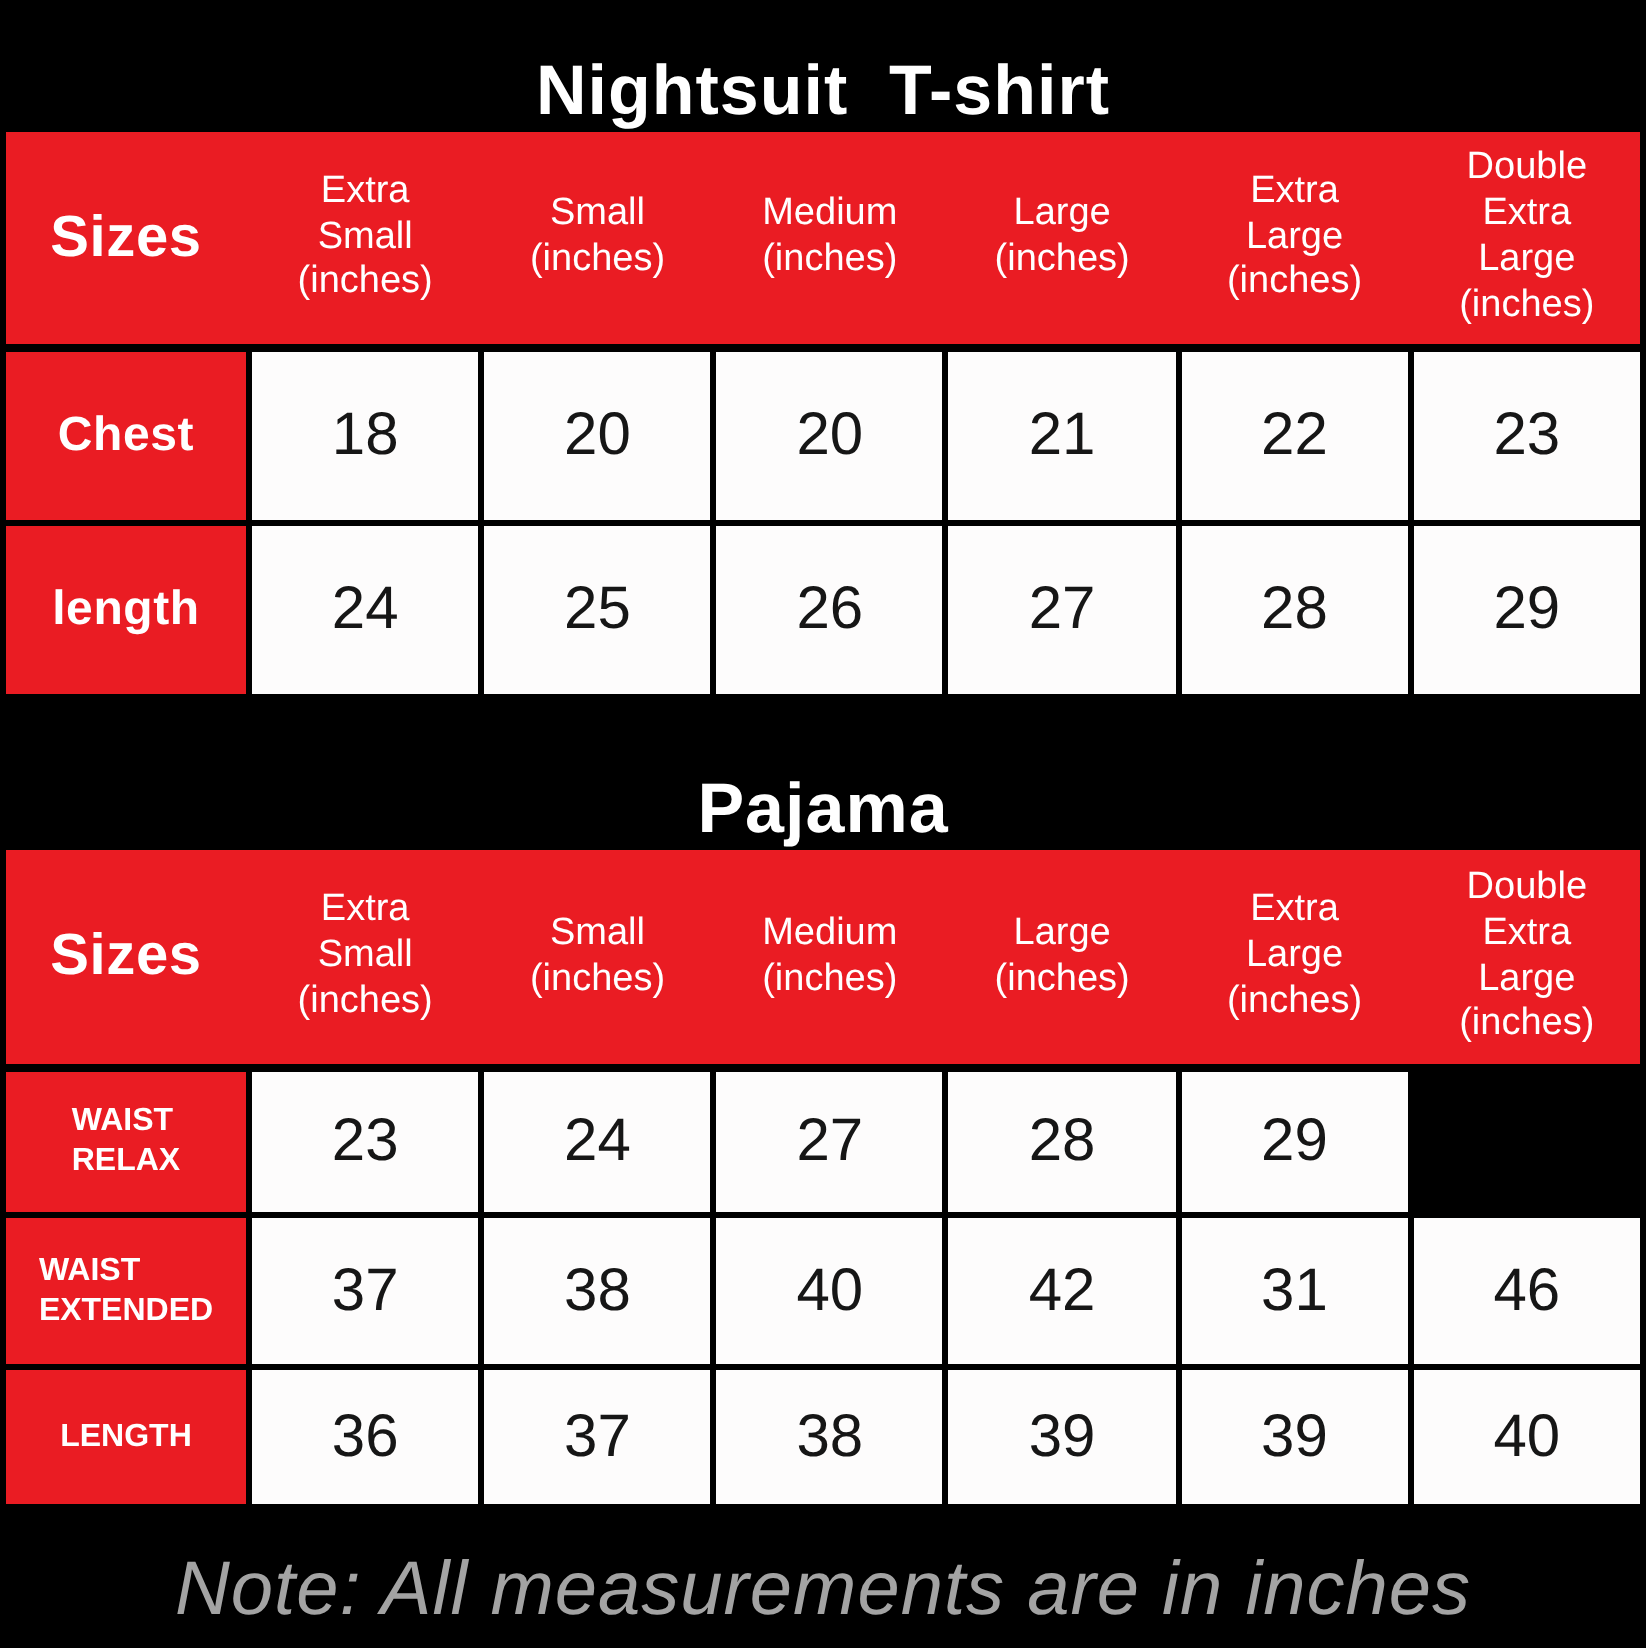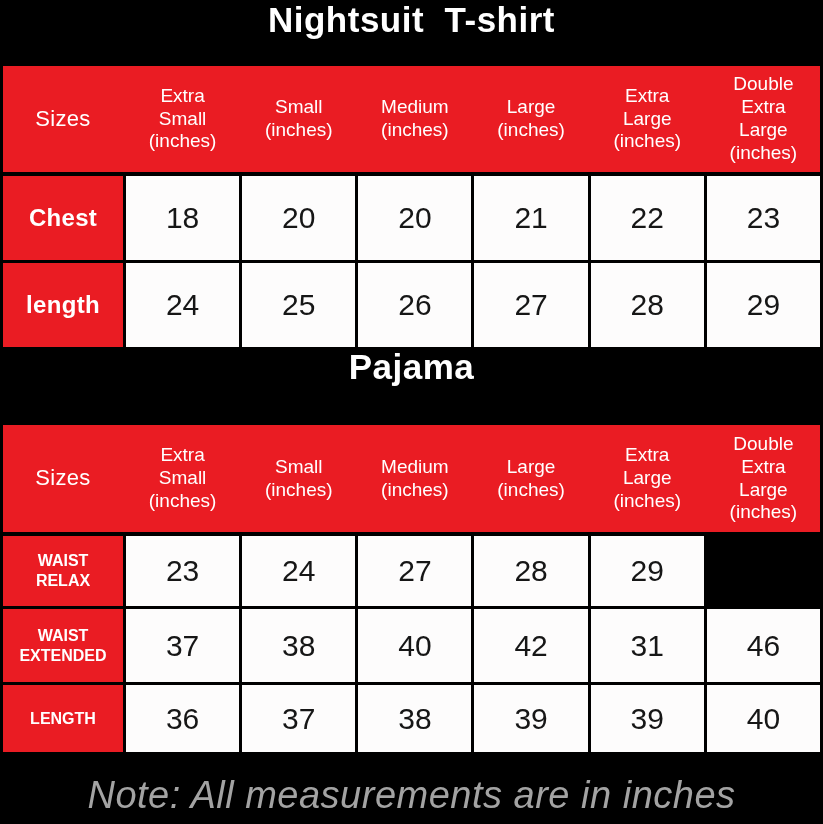--- a/index.html
+++ b/index.html
@@ -9,51 +9,51 @@
     --cell-text:#161616;
     --on-red:#ffffff;
   }
   html,body{margin:0;padding:0;background:#000;}
   .page{
     width:823px;height:824px;background:var(--bg);
     font-family:"Liberation Sans","DejaVu Sans",sans-serif;
     overflow:hidden;margin:0 auto;
   }
   
-  .title-band{height:66px;display:flex;align-items:flex-start;justify-content:center;background:var(--bg);}
+  .title-band{height:66px;display:flex;align-items:flex-end;justify-content:center;background:var(--bg);}
   .title-band.sub{height:78px;}
   .band-title{
     color:#fff;font-size:35px;font-weight:700;letter-spacing:.5px;white-space:pre;
   }
   
   .thead{
     display:grid;grid-template-columns:120px repeat(6,1fr);column-gap:3px;
     align-items:center;background:var(--red);
     border-left:3px solid #000;border-right:3px solid #000;
     height:106px;
   }
   .thead.h2{height:107px;}
   .hcell{
     color:var(--on-red);text-align:center;font-size:19px;line-height:1.2;
     white-space:pre-line;font-weight:500;
   }
-  .hcell.sizes{font-size:22px;font-weight:400;letter-spacing:.3px;}
+  .hcell.sizes{font-size:29px;font-weight:700;letter-spacing:.3px;}
   
   .tbody{display:flex;flex-direction:column;gap:3px;padding:4px 3px 0 3px;background:var(--bg);}
   .trow{display:grid;grid-template-columns:120px repeat(6,1fr);column-gap:3px;}
   .t1 .trow{height:84px;}
   .t2 .trow.r1{height:70px;}
   .t2 .trow.r2{height:73px;}
   .t2 .trow.r3{height:67px;}
   .cell{
     background:var(--cell);display:flex;align-items:center;justify-content:center;
     font-size:30px;color:var(--cell-text);font-weight:400;
   }
   .label-cell{
-    background:var(--red);color:var(--on-red);font-weight:700;text-align:center;
+    background:var(--red);color:var(--on-red);font-weight:700;text-align:left;
     white-space:pre-line;
   }
   .t1 .label-cell{font-size:24px;letter-spacing:.3px;}
   .t2 .label-cell{font-size:16px;line-height:1.25;}
   
   .footer{height:86px;display:flex;align-items:center;justify-content:center;background:var(--bg);}
   .note{color:#a3a3a3;font-size:38px;font-style:italic;font-weight:400;letter-spacing:.5px;}
 </style>
 </head>
 <body>

